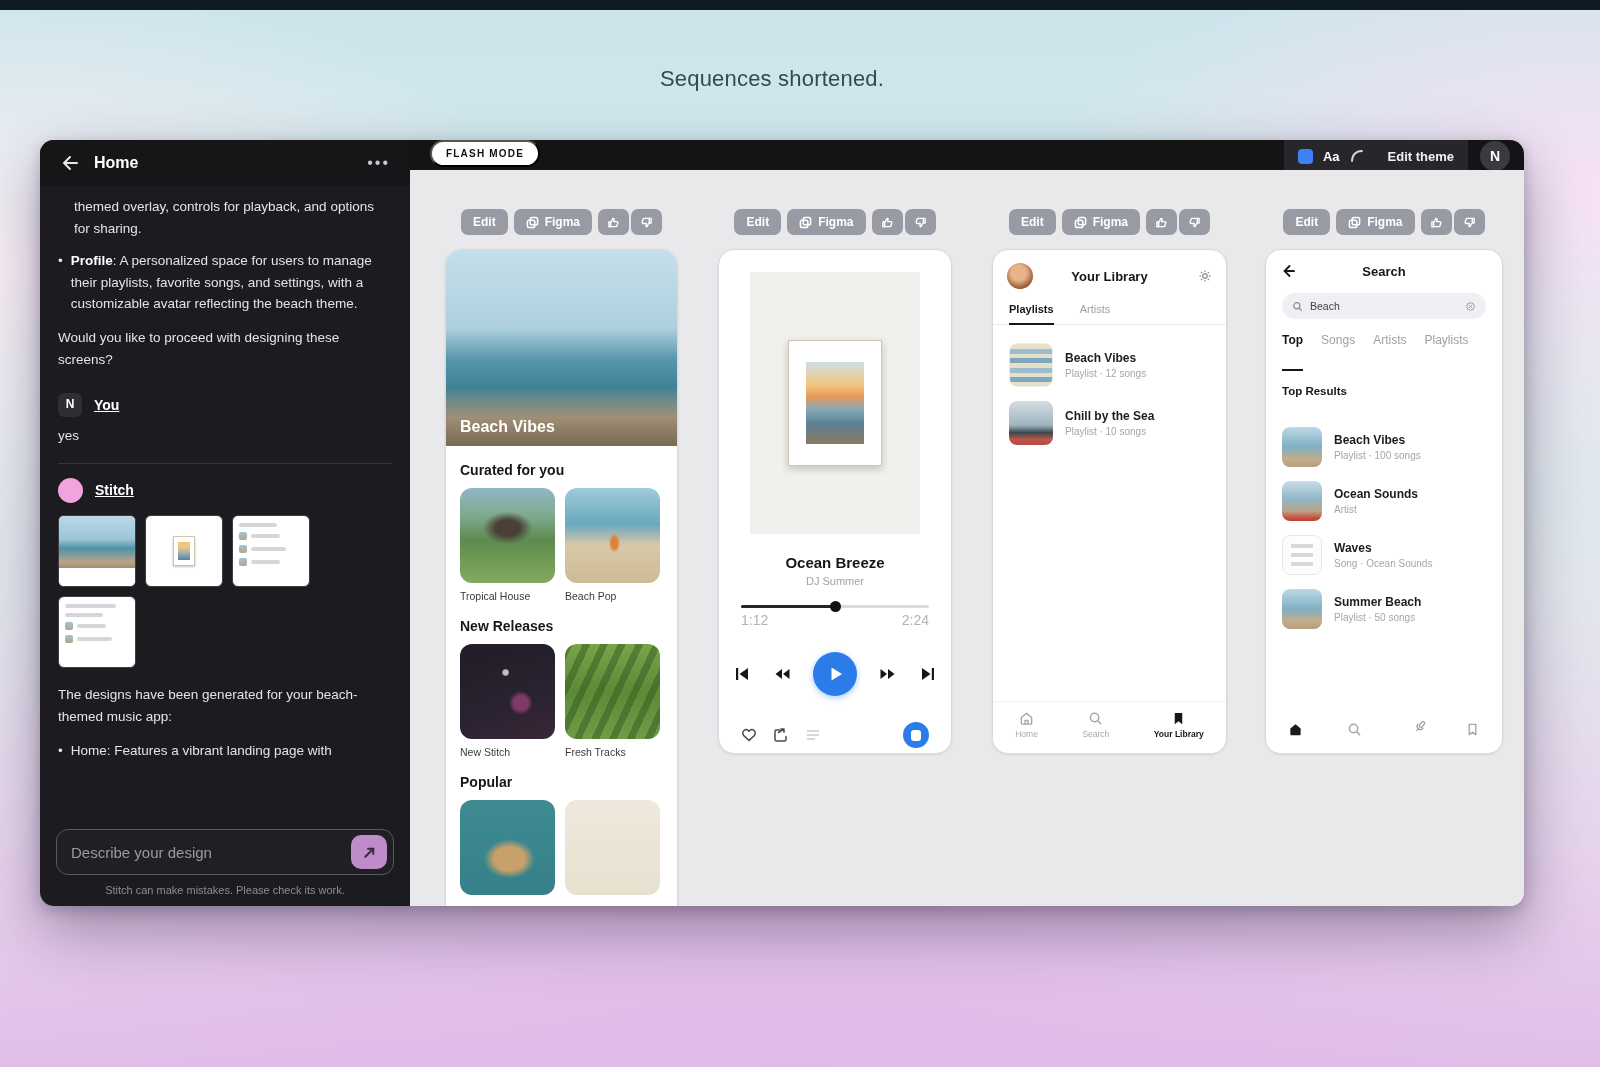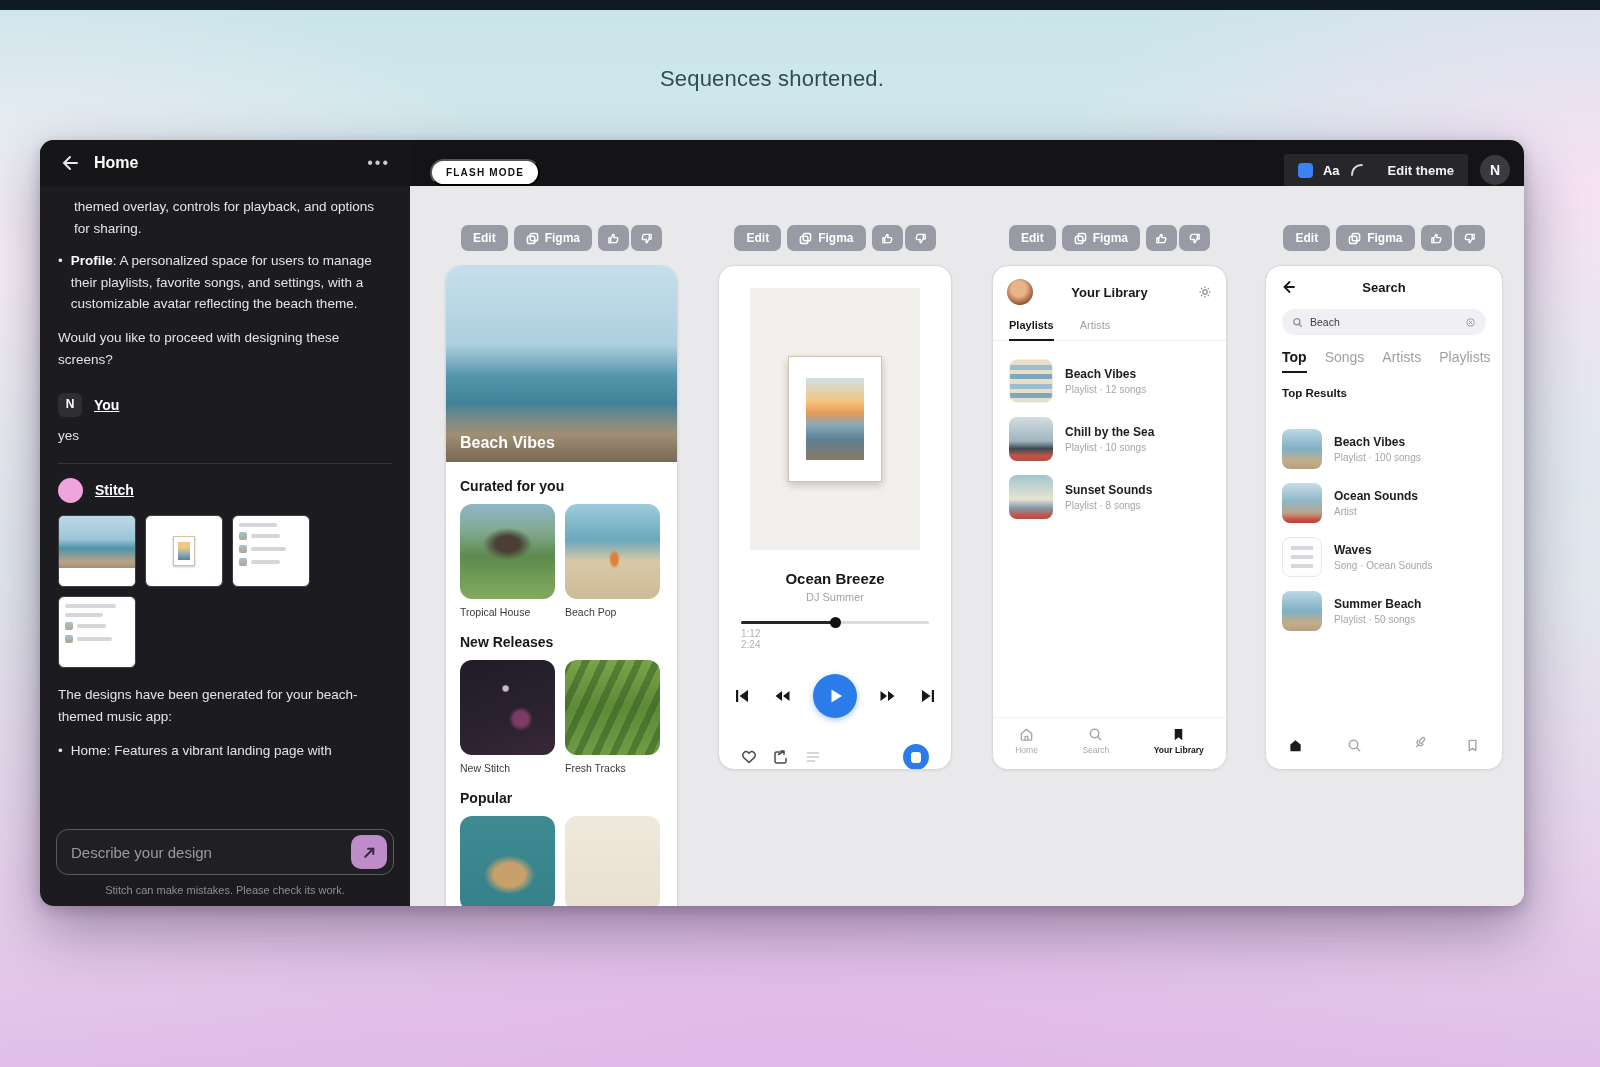--- a/index.html
+++ b/index.html
@@ -61,21 +61,21 @@
     background:#1f1f24; display:flex; align-items:center; padding:0 6px 0 14px; gap:8px; flex:none; }
   .sb-input { flex:1; background:transparent; border:none; outline:none; color:#e8e8ea; font-size:15px;
     font-family:"Liberation Sans",sans-serif; }
   .sb-input::placeholder { color:#9a9aa1; }
   .send-btn { width:36px; height:34px; border-radius:10px; background:#bd8cc9; border:none; cursor:pointer;
     display:flex; align-items:center; justify-content:center; color:#3d2545; }
   .sb-footer { text-align:center; font-size:11px; color:#8d8d94; padding:9px 0 10px 0; flex:none; }
 
   
   .main { flex:1; display:flex; flex-direction:column; min-width:0; }
-  .topbar { height:46px; background:#141417; display:flex; align-items:flex-end; padding:0 14px 0 20px; flex:none; }
+  .topbar { height:30px; background:#141417; display:flex; align-items:flex-start; padding:0 14px 0 20px; flex:none; }
   .flash-pill { background:#fff; color:#111; font-size:10px; font-weight:700; letter-spacing:1.2px;
     padding:6px 14px; border-radius:999px; cursor:pointer; }
   .tb-right { margin-left:auto; display:flex; align-items:center; gap:12px; }
   .theme-pill { background:#26262b; border-radius:2px; height:32px; display:flex; align-items:center;
     padding:0 14px; gap:10px; cursor:pointer; }
   .swatch { width:15px; height:15px; border-radius:4px; }
   .aa { color:#fff; font-size:13px; font-weight:700; }
   .radius-ic { width:14px; height:14px; color:#d8d8dc; }
   .edit-theme { color:#f2f2f4; font-size:13px; font-weight:600; margin-left:14px; }
   .tb-avatar { width:30px; height:30px; border-radius:50%; background:#3a3a41; color:#fff; font-size:14px;
@@ -135,21 +135,21 @@
     box-shadow:0 3px 8px rgba(0,0,0,.2); display:flex; align-items:center; justify-content:center; }
   .pic-inner { width:58px; height:82px;
     background:linear-gradient(180deg,#cfe0e4 0%,#f3c67f 28%,#e89a58 42%,#86a9b8 58%,#5d7f94 75%,#8a7a63 100%); }
   .track-title { text-align:center; font-size:15px; font-weight:800; color:#16171b; margin-top:20px; }
   .track-artist { text-align:center; font-size:11px; color:#a2a2a8; margin-top:4px; }
   .progress-wrap { margin:18px 22px 0 22px; }
   .progress-track { position:relative; height:3px; background:#d9d9de; border-radius:2px; }
   .progress-fill { position:absolute; left:0; top:0; bottom:0; width:50%; background:#26262a; border-radius:2px; }
   .progress-dot { position:absolute; left:50%; top:50%; width:11px; height:11px; margin:-5.5px 0 0 -5.5px;
     border-radius:50%; background:#111; cursor:grab; }
-  .time-row { display:flex; justify-content:space-between; font-size:10px; color:#b2b2b8; margin-top:4px;flex-direction:column; }
+  .time-row { display:flex; justify-content:space-between; font-size:14px; color:#b2b2b8; margin-top:4px; }
   .controls { display:flex; align-items:center; justify-content:center; gap:22px; margin-top:24px; color:#17171a; }
   .ctl { width:18px; height:18px; cursor:pointer; }
   .play-btn { width:44px; height:44px; border-radius:50%; background:#2b7ce8; border:none; cursor:pointer;
     display:flex; align-items:center; justify-content:center; color:#fff; box-shadow:0 2px 6px rgba(43,124,232,.4); }
   .play-btn svg { width:18px; height:18px; margin-left:2px; }
   .p2-bottom { display:flex; align-items:center; gap:16px; margin:26px 22px 0 22px; color:#4a4a52; }
   .p2-bottom .ic { width:16px; height:16px; cursor:pointer; }
   .ic-queue { color:#c9c9cf; }
   .device-btn { margin-left:auto; width:26px; height:26px; border-radius:50%; background:#2b7ce8; border:none;
     cursor:pointer; display:flex; align-items:center; justify-content:center; }
@@ -187,21 +187,21 @@
   .nav-item.active { color:#16171b; }
   .nav-item.active .nl { font-weight:700; }
 
   
   .search-back { width:16px; height:16px; color:#16171b; z-index:2; cursor:pointer; }
   .searchbar { margin:6px 16px 0 16px; height:26px; background:#f0f0f4; border-radius:13px;
     display:flex; align-items:center; padding:0 10px; gap:7px; cursor:text; }
   .searchbar svg { width:11px; height:11px; color:#8d8e95; flex:none; }
   .query { font-size:10.5px; color:#3c3c44; flex:1; }
   .stabs { display:flex; gap:18px; padding:14px 16px 0 16px; }
-  .stab { font-size:14px; color:#9fa0a6; padding-bottom:6px; cursor:pointer; }
+  .stab { font-size:12px; color:#9fa0a6; padding-bottom:22px; cursor:pointer; }
   .stab.active { color:#16171b; font-weight:800; border-bottom:2px solid #16171b; }
   .results-heading { font-size:11.5px; font-weight:800; color:#16171b; margin:14px 16px 12px 16px; }
   .icon-nav { position:absolute; left:0; right:0; bottom:0; height:48px; background:#fff;
     display:flex; align-items:center; justify-content:space-around; }
   .icon-nav svg { width:15px; height:15px; cursor:pointer; }
 </style>
 </head>
 <body>
 
 <div class="top-strip"></div>
@@ -523,27 +523,20 @@
                 <div class="mi-sub">Playlist · 12 songs</div>
               </span>
           </div>
           <div class="mitem">
             <span class="mthumb th-sea"></span>
             <span>
                 <div class="mi-title">Chill by the Sea</div>
                 <div class="mi-sub">Playlist · 10 songs</div>
               </span>
           </div>
-          <div class="mitem">
-            <span class="mthumb th-sunset"></span>
-            <span>
-                <div class="mi-title">Sunset Sounds</div>
-                <div class="mi-sub">Playlist · 8 songs</div>
-              </span>
-          </div>
         </div>
         <div class="bottom-nav">
           <span class="nav-item">
             <svg viewBox="0 0 16 16" fill="none" stroke="currentColor" stroke-width="1.5" stroke-linejoin="round">
                 <path d="M2.5 7 8 2.5 13.5 7v6a1 1 0 0 1-1 1h-9a1 1 0 0 1-1-1z"></path>
                 <path d="M6.5 14v-4h3v4"></path>
               </svg>
             <span class="nl">Home</span>
           </span>
           <span class="nav-item">

